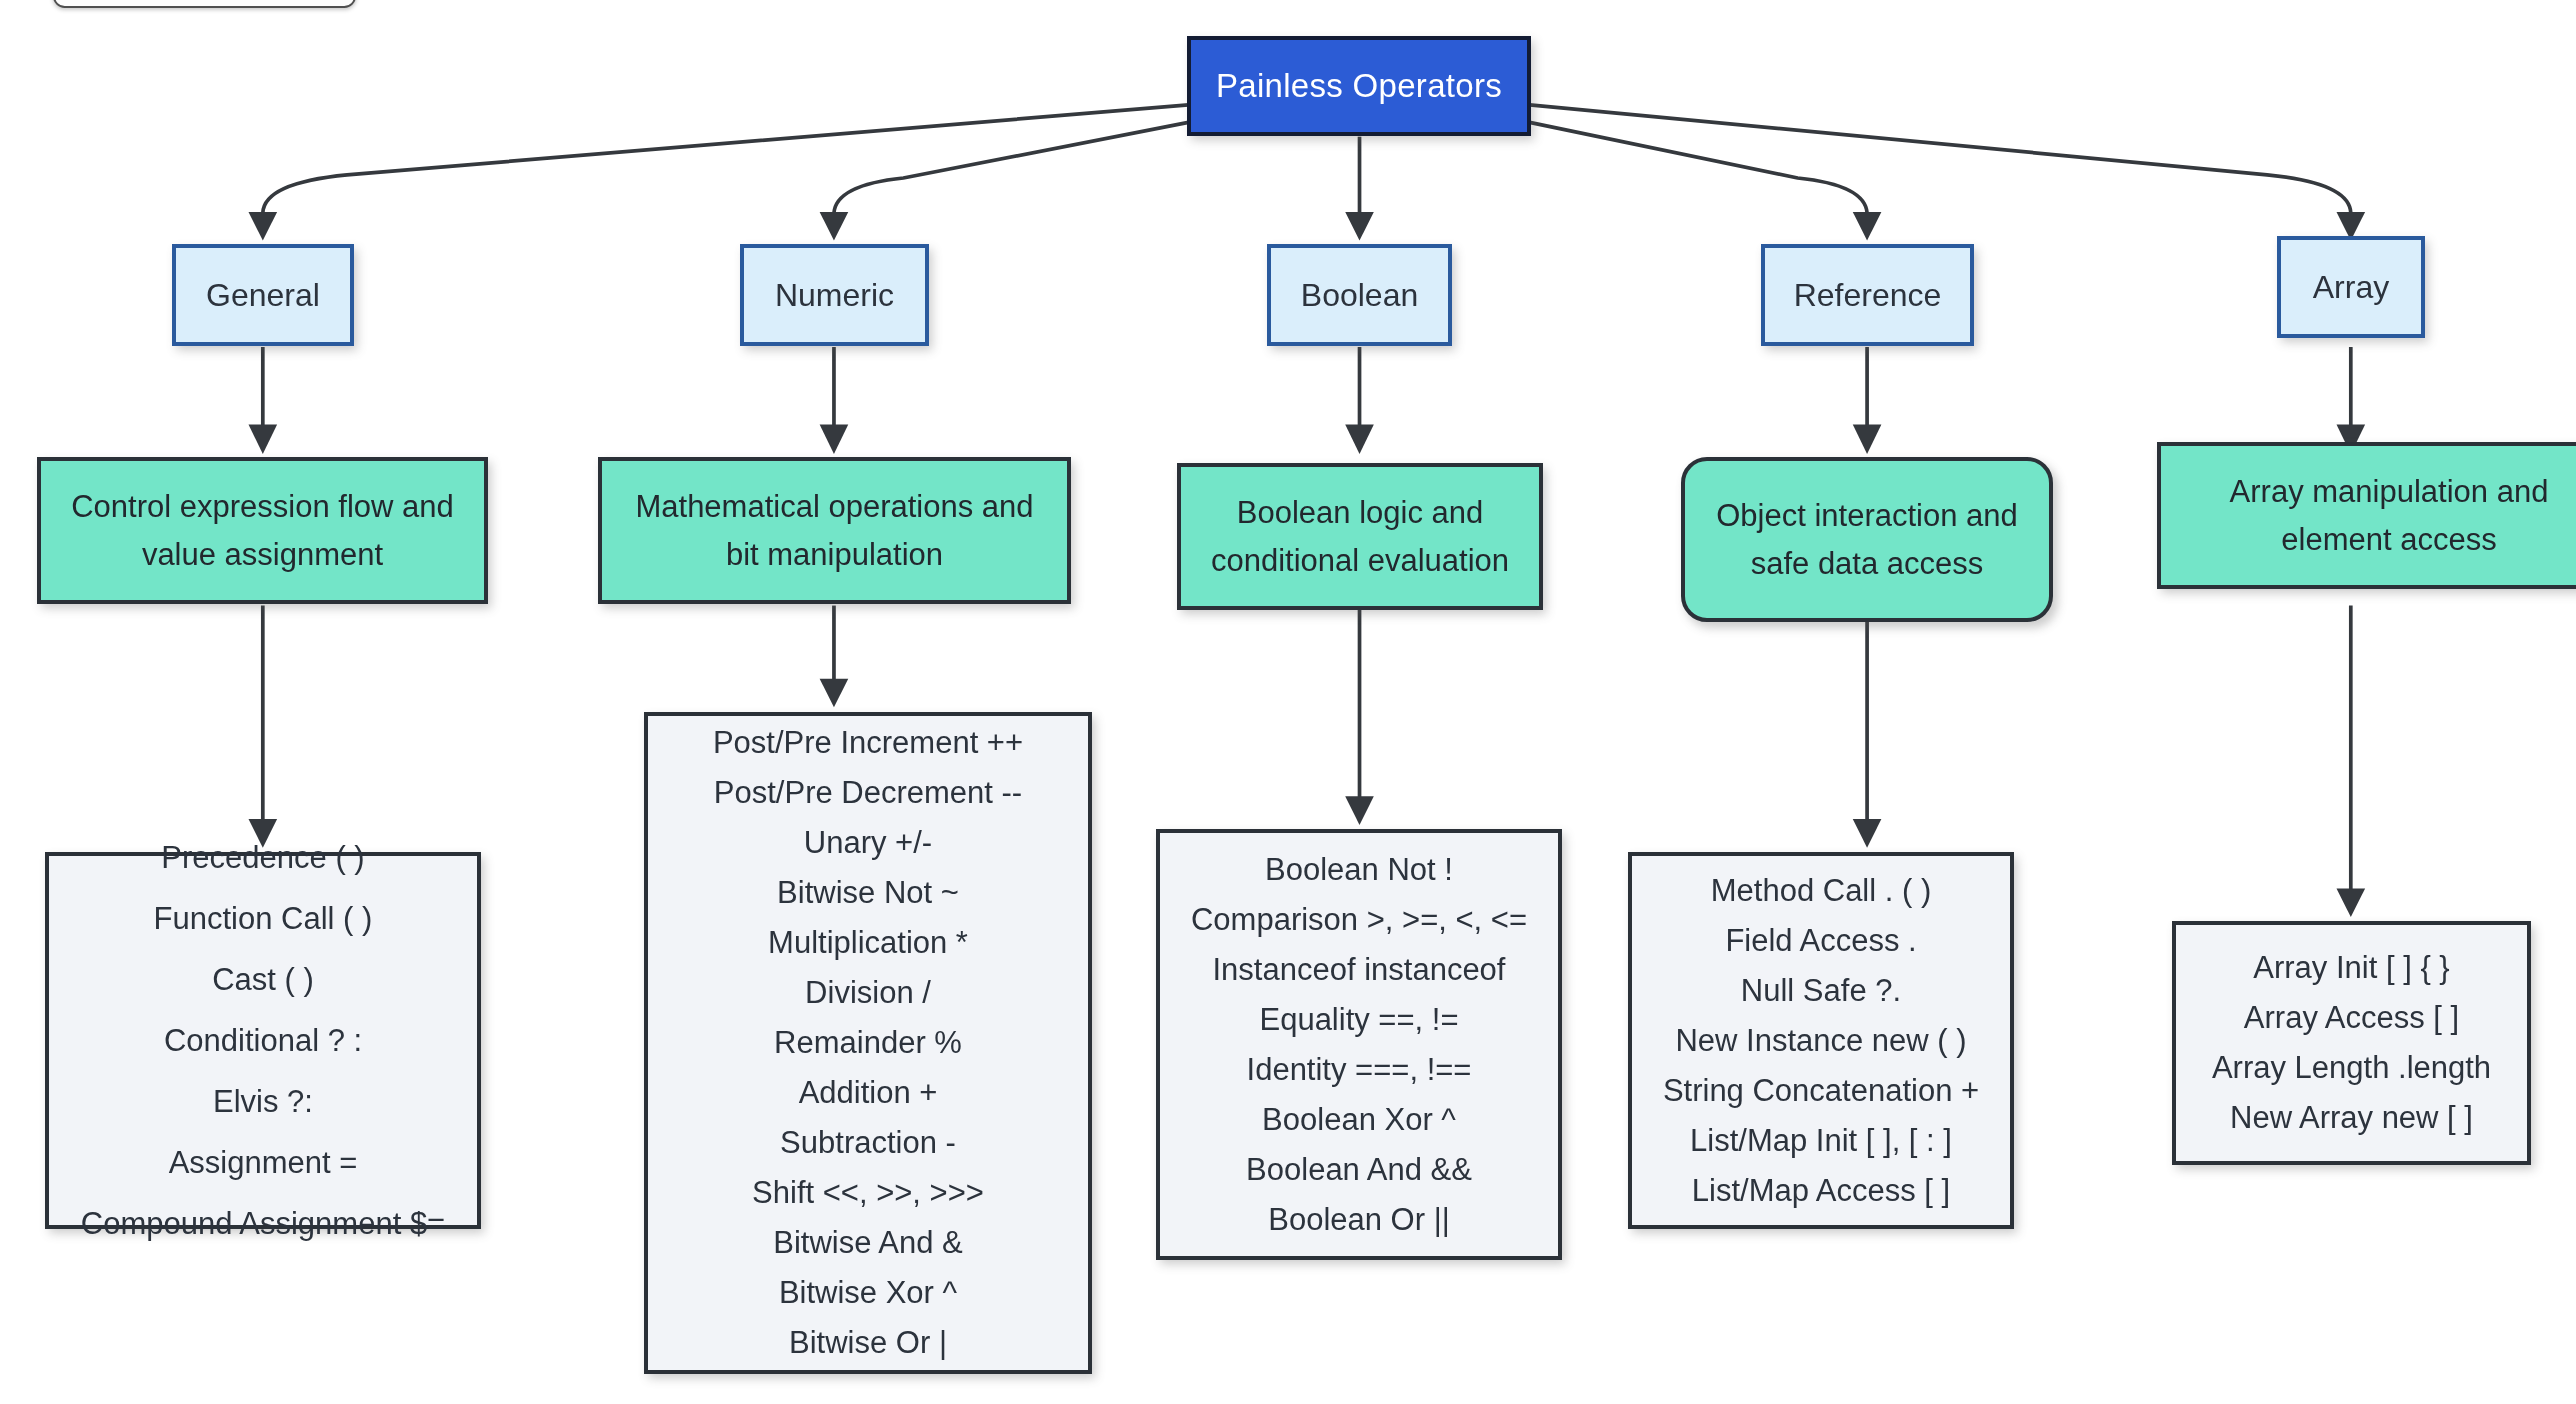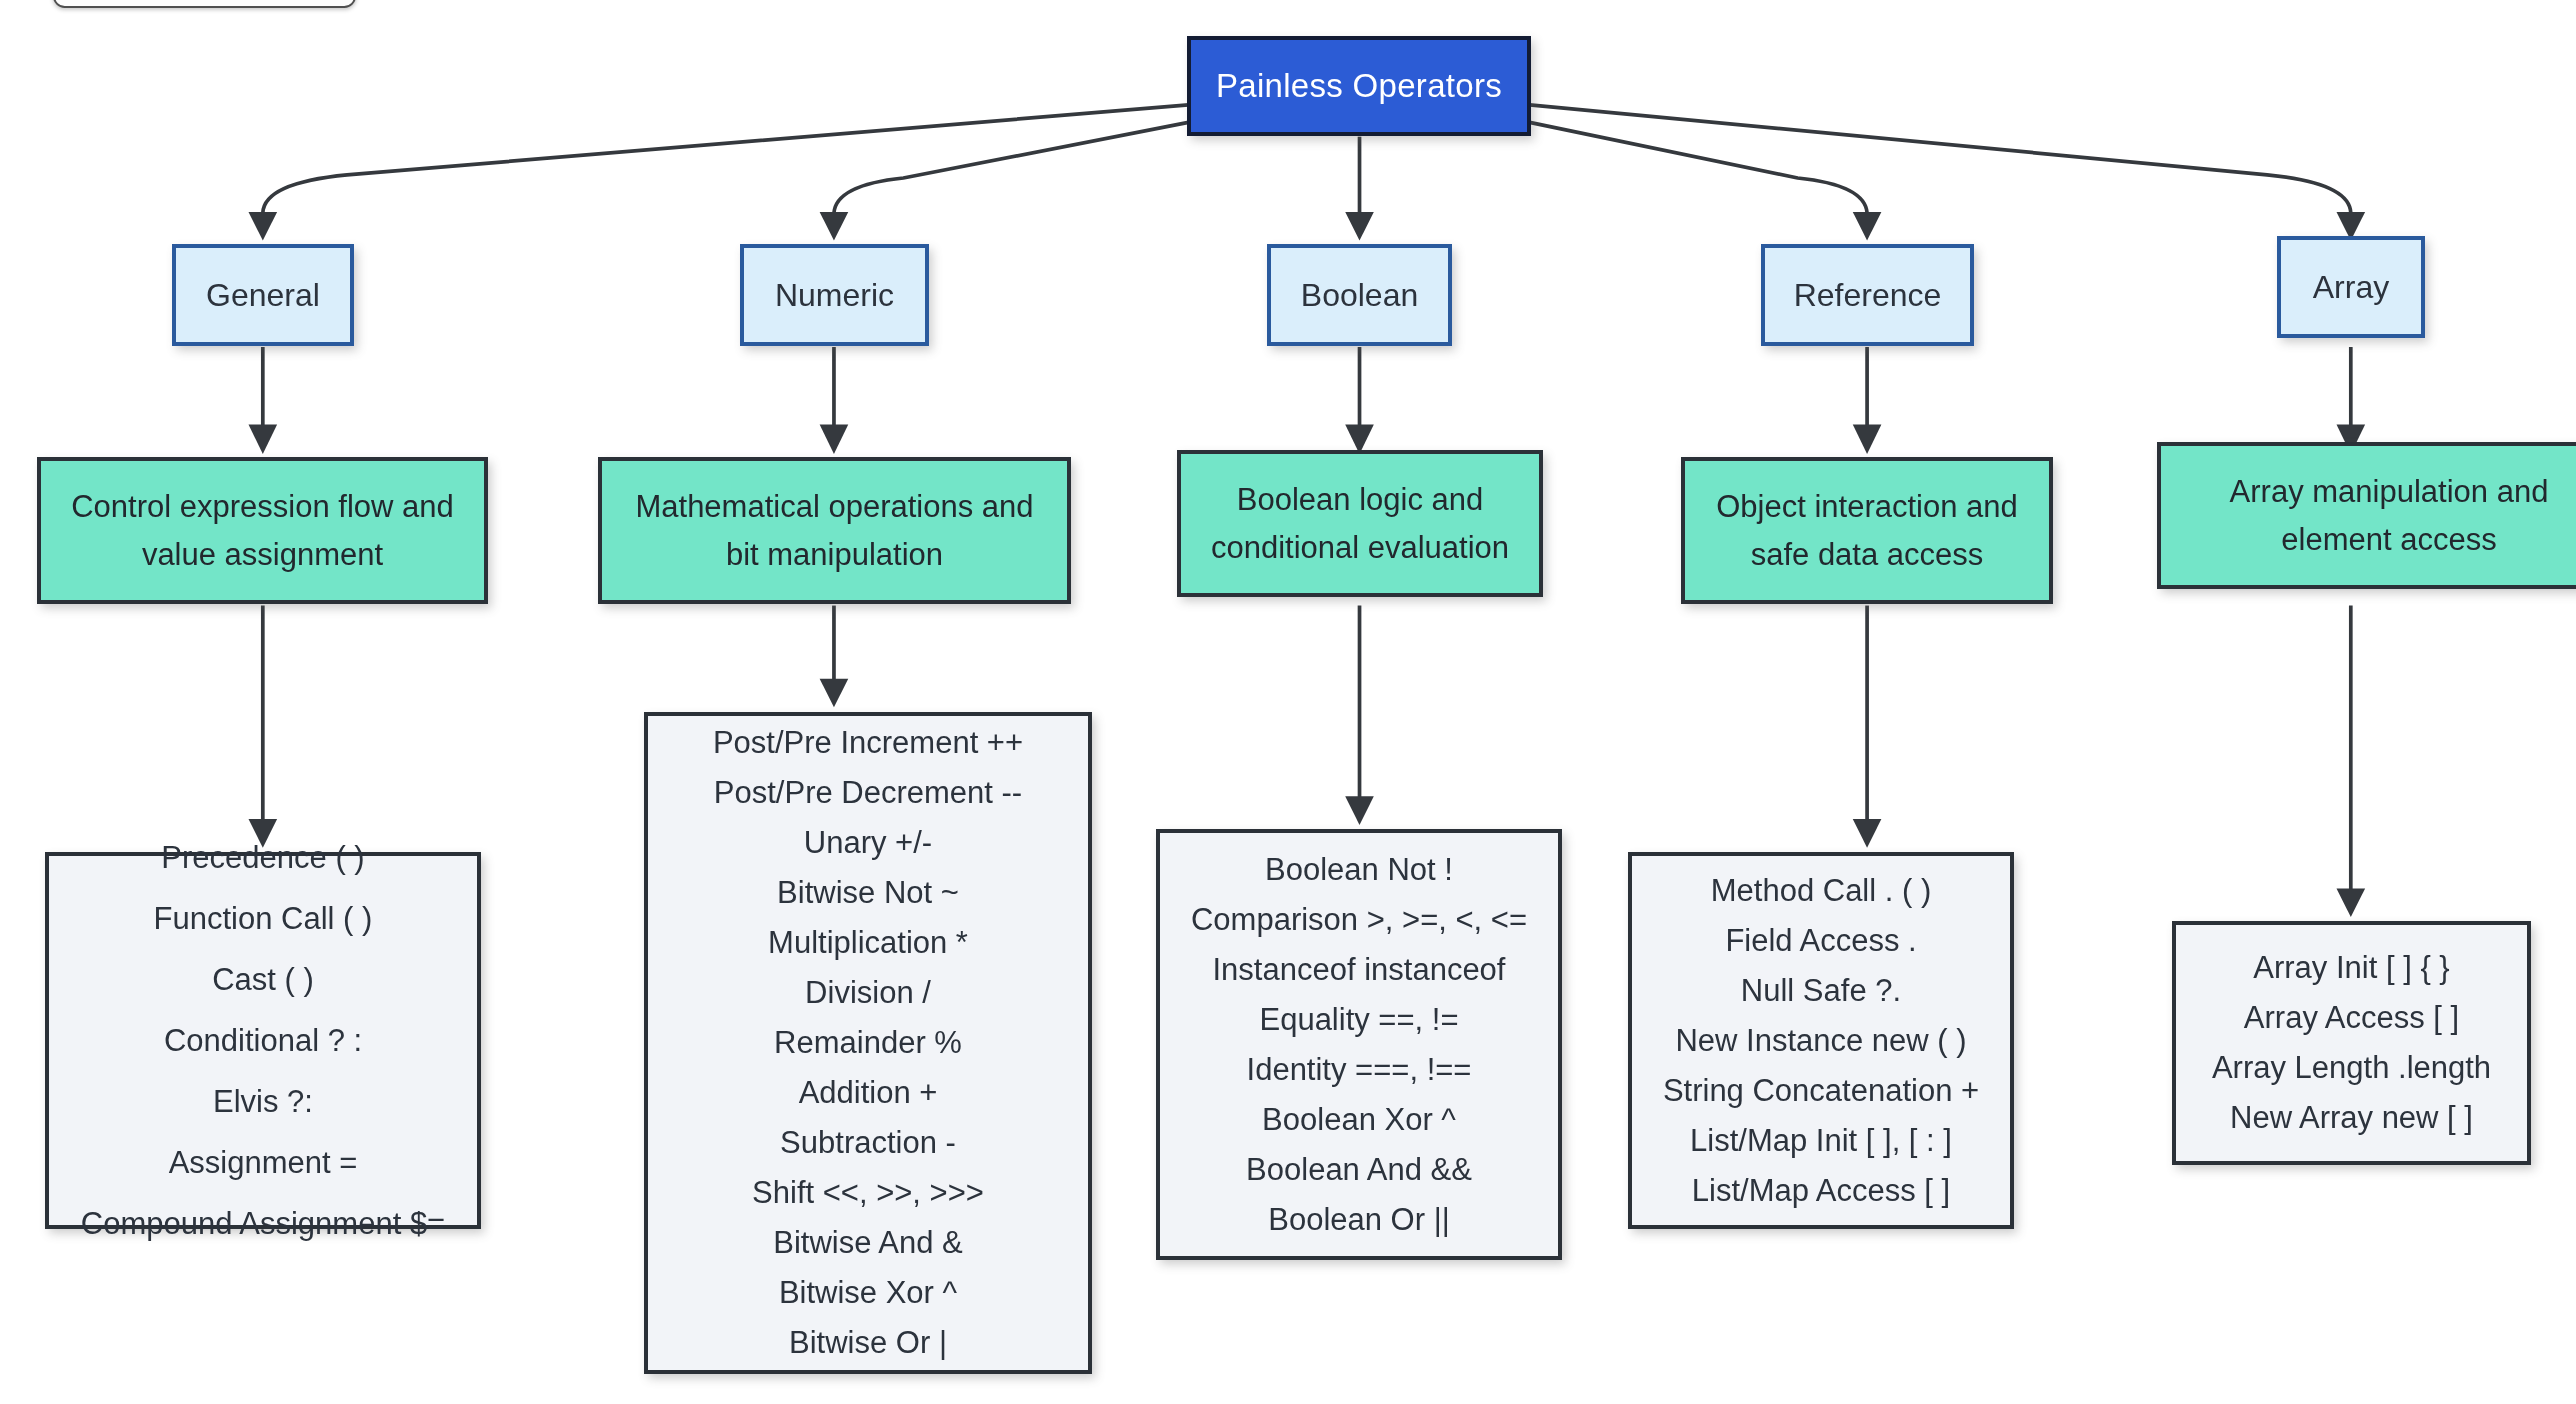--- a/index.html
+++ b/index.html
@@ -154,39 +154,39 @@
     <span class="line">Subtraction -</span>
     <span class="line">Shift &lt;&lt;, &gt;&gt;, &gt;&gt;&gt;</span>
     <span class="line">Bitwise And &amp;</span>
     <span class="line">Bitwise Xor ^</span>
     <span class="line">Bitwise Or |</span>
   </div>
 
   <div class="node category-node" style="left:1267px; top:244px; width:185px; height:102px;">
     <span class="line">Boolean</span>
   </div>
-  <div class="node summary-node" style="left:1177px; top:450px; width:366px; height:147px;">
+  <div class="node summary-node" style="left:1177px; top:463px; width:366px; height:147px;">
     <span class="line">Boolean logic and</span>
     <span class="line">conditional evaluation</span>
   </div>
   <div class="node detail-node" style="left:1156px; top:829px; width:406px; height:431px;">
     <span class="line">Boolean Not !</span>
     <span class="line">Comparison &gt;, &gt;=, &lt;, &lt;=</span>
     <span class="line">Instanceof instanceof</span>
     <span class="line">Equality ==, !=</span>
     <span class="line">Identity ===, !==</span>
     <span class="line">Boolean Xor ^</span>
     <span class="line">Boolean And &amp;&amp;</span>
     <span class="line">Boolean Or ||</span>
   </div>
 
   <div class="node category-node" style="left:1761px; top:244px; width:213px; height:102px;">
     <span class="line">Reference</span>
   </div>
-  <div class="node summary-node" style="left:1681px; top:457px; width:372px; height:147px;">
+  <div class="node summary-node" style="left:1681px; top:457px; width:372px; height:165px;border-radius:26px;">
     <span class="line">Object interaction and</span>
     <span class="line">safe data access</span>
   </div>
   <div class="node detail-node" style="left:1628px; top:852px; width:386px; height:377px;">
     <span class="line">Method Call . ( )</span>
     <span class="line">Field Access .</span>
     <span class="line">Null Safe ?.</span>
     <span class="line">New Instance new ( )</span>
     <span class="line">String Concatenation +</span>
     <span class="line">List/Map Init [ ], [ : ]</span>

